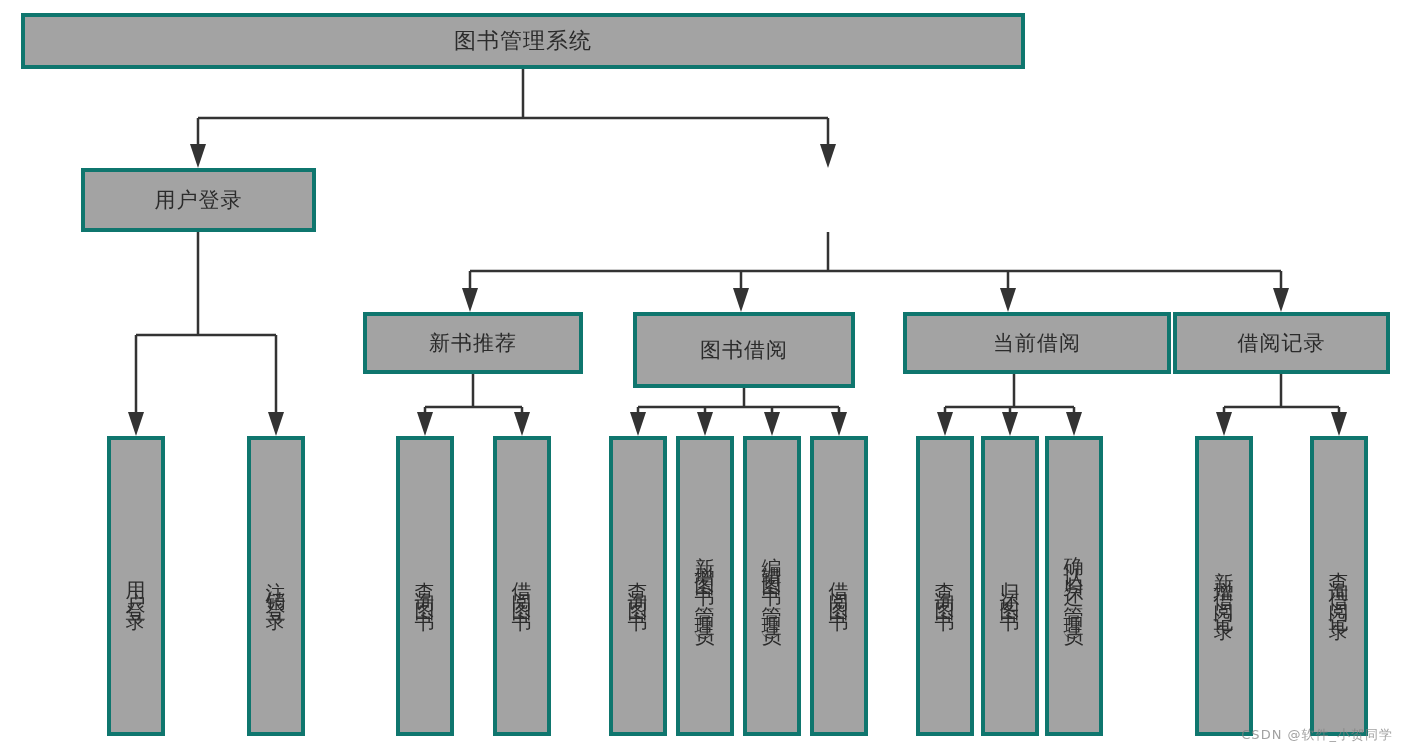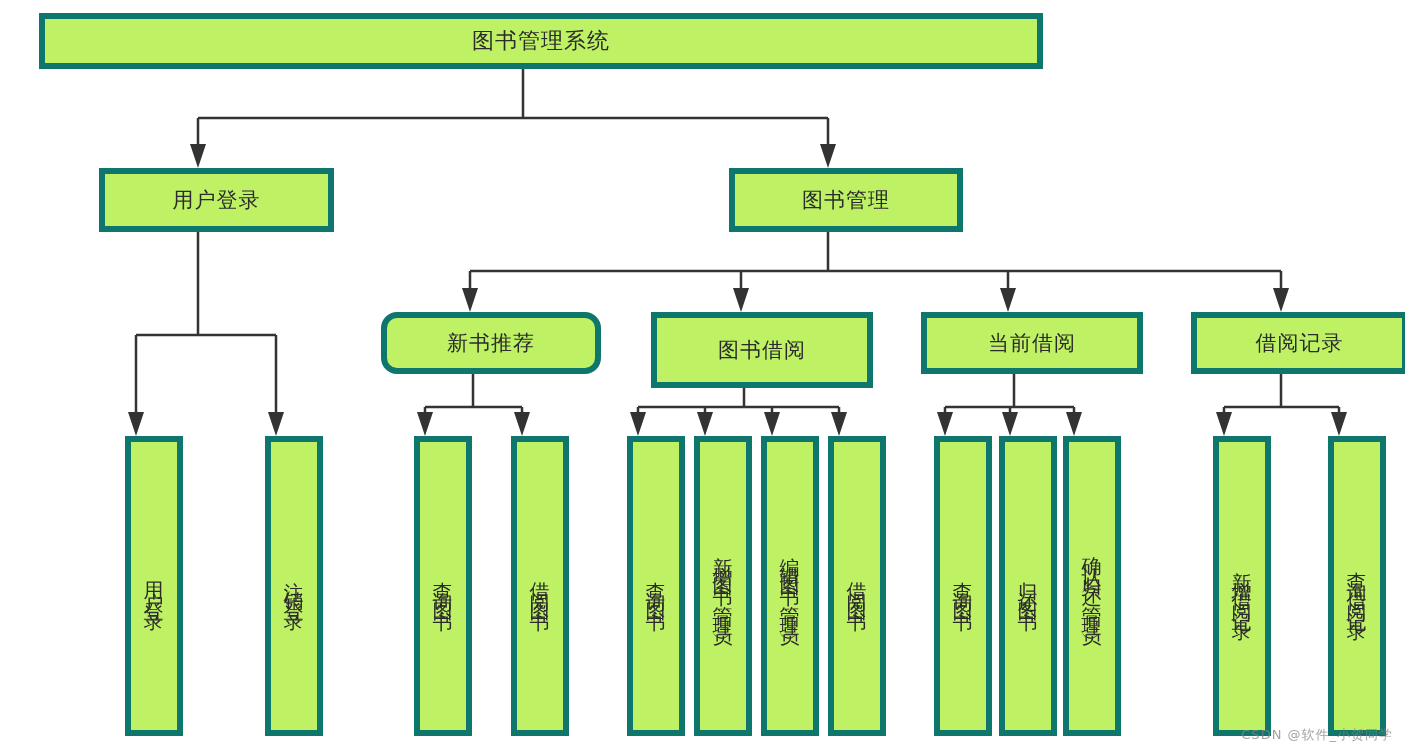--- a/index.html
+++ b/index.html
@@ -15,27 +15,26 @@
   }
 
   .connectors {
     position: absolute;
     left: 0; top: 0;
     width: 1405px; height: 747px;
   }
 
   .node {
     position: absolute;
-    background: #bef264;
-    border: 6px solid #0f766e;
+    background: #a3a3a3;
+    border: 4px solid #0f766e;
     display: flex;
     align-items: center;
     justify-content: center;
     color: #2b2b2b;
-    margin-left: 18px;
   }
 
   .hbox { font-size: 21px; letter-spacing: 1px; }
 
   .leaf {
     width: 58px;
     height: 300px;
     font-size: 20px;
   }
   .leaf .vtext {
@@ -43,23 +42,23 @@
     text-orientation: mixed;
     letter-spacing: 10px;
     line-height: 1;
     white-space: nowrap;
   }
 
   
   .root-box        { left: 21px;   top: 13px;  width: 1004px; height: 56px; font-size: 22px; }
   .box-user-login  { left: 81px;   top: 168px; width: 235px;  height: 64px; }
   .box-book-mgmt   { left: 711px;  top: 168px; width: 234px;  height: 64px; }
-  .box-new-rec     { left: 363px;  top: 312px; width: 220px;  height: 62px; border-radius: 16px; }
+  .box-new-rec     { left: 363px;  top: 312px; width: 220px;  height: 62px; }
   .box-borrow      { left: 633px;  top: 312px; width: 222px;  height: 76px; }
-  .box-current     { left: 903px;  top: 312px; width: 222px;  height: 62px; }
+  .box-current     { left: 903px;  top: 312px; width: 268px;  height: 62px; }
   .box-record      { left: 1173px; top: 312px; width: 217px;  height: 62px; }
 
   
   .leaf { top: 436px; }
   .leaf-ul1  { left: 107px; }
   .leaf-ul2  { left: 247px; }
   .leaf-nr1  { left: 396px; }
   .leaf-nr2  { left: 493px; }
   .leaf-bb1  { left: 609px; }
   .leaf-bb2  { left: 676px; }
@@ -129,23 +128,20 @@
     </g>
   </svg>
 
   <div class="node hbox root-box">
     <span>图书管理系统</span>
   </div>
 
   <div class="node hbox box-user-login">
     <span>用户登录</span>
   </div>
-  <div class="node hbox box-book-mgmt">
-    <span>图书管理</span>
-  </div>
 
   <div class="node hbox box-new-rec">
     <span>新书推荐</span>
   </div>
   <div class="node hbox box-borrow">
     <span>图书借阅</span>
   </div>
   <div class="node hbox box-current">
     <span>当前借阅</span>
   </div>

